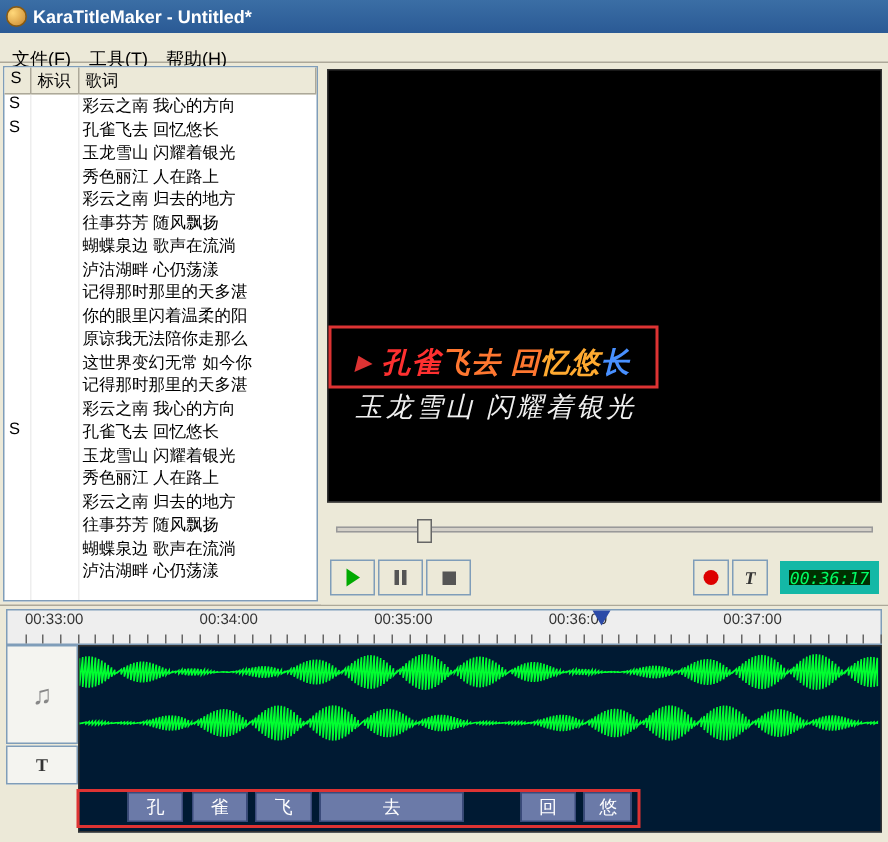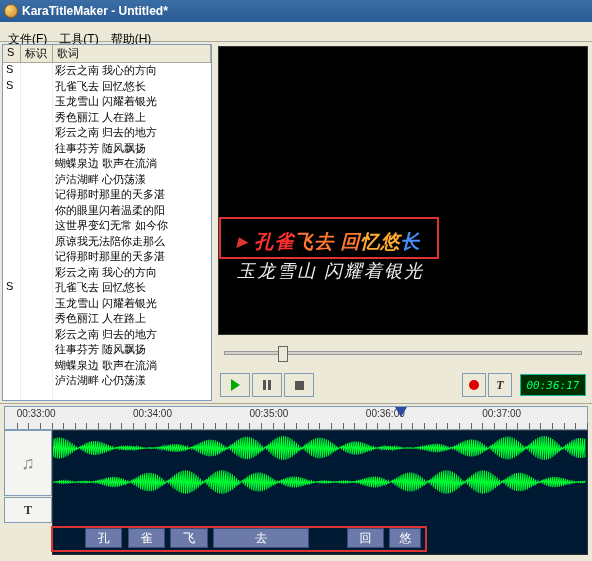--- a/index.html
+++ b/index.html
@@ -31,21 +31,21 @@
 .hbar .thumb { position: absolute; left: 15%; top: -6px; width: 10px; height: 16px; background: #ece9d8; border: 1px solid #666; }
 .controls { height: 28px; display: flex; align-items: center; gap: 2px; padding: 0 2px; }
 .btn { width: 30px; height: 24px; background: #ece9d8; border: 1px solid #7f9db9; display: flex; align-items: center; justify-content: center; cursor: pointer; }
 .btn.small { width: 24px; }
 .spacer { flex: 1; }
 .play-tri { border-left: 9px solid #0a0; border-top: 6px solid transparent; border-bottom: 6px solid transparent; }
 .pause-bars { display: flex; gap: 2px; } .pause-bars span { width: 3px; height: 10px; background: #555; }
 .stop-sq { width: 9px; height: 9px; background: #555; }
 .rec-dot { width: 10px; height: 10px; border-radius: 50%; background: #d00; }
 .t-ico { font-weight: bold; font-family: Georgia, serif; color: #333; }
-.timecode { min-width: 66px; height: 22px; background: #003000; color: #00ff66; font-family: monospace; display: flex; align-items: center; justify-content: center; border: 1px solid #14b8a6; margin-left: 6px; font-size: 11px; }
+.timecode { min-width: 66px; height: 22px; background: #003000; color: #00ff66; font-family: monospace; display: flex; align-items: center; justify-content: center; border: 6px solid #14b8a6; margin-left: 6px; font-size: 11px; }
 .timeline { height: 155px; background: #ece9d8; padding: 2px 4px 4px 4px; display: flex; flex-direction: column; }
 .ruler { height: 24px; background: #eee; border: 1px solid #7f9db9; position: relative; font-size: 10px; }
 .ruler .mark { position: absolute; top: 1px; color: #333; }
 .ruler .tick { position: absolute; bottom: 0; width: 1px; height: 6px; background: #666; }
 .ruler .playhead { position: absolute; top: 0; width: 0; height: 0; border-left: 6px solid transparent; border-right: 6px solid transparent; border-top: 10px solid #2b4aa8; }
 .wave-area { flex: 1; display: flex; }
 .wave-gutter { width: 48px; background: #ece9d8; display: flex; flex-direction: column; }
 .gutter-cell { border: 1px solid #7f9db9; background: #f4f4f0; display: flex; align-items: center; justify-content: center; margin-bottom: 1px; }
 .gutter-cell.wave { height: 66px; }
 .gutter-cell.txt { height: 26px; }
@@ -109,22 +109,22 @@
           <div>彩云之南  我心的方向</div>
           <div>孔雀飞去  回忆悠长</div>
           <div>玉龙雪山  闪耀着银光</div>
           <div>秀色丽江  人在路上</div>
           <div>彩云之南  归去的地方</div>
           <div>往事芬芳  随风飘扬</div>
           <div>蝴蝶泉边  歌声在流淌</div>
           <div>泸沽湖畔  心仍荡漾</div>
           <div>记得那时那里的天多湛</div>
           <div>你的眼里闪着温柔的阳</div>
+          <div>原谅我无法陪你走那么</div>
           <div>这世界变幻无常  如今你</div>
-          <div>原谅我无法陪你走那么</div>
           <div>记得那时那里的天多湛</div>
           <div>彩云之南  我心的方向</div>
           <div>孔雀飞去  回忆悠长</div>
           <div>玉龙雪山  闪耀着银光</div>
           <div>秀色丽江  人在路上</div>
           <div>彩云之南  归去的地方</div>
           <div>往事芬芳  随风飘扬</div>
           <div>蝴蝶泉边  歌声在流淌</div>
           <div>泸沽湖畔  心仍荡漾</div>
         </div>

